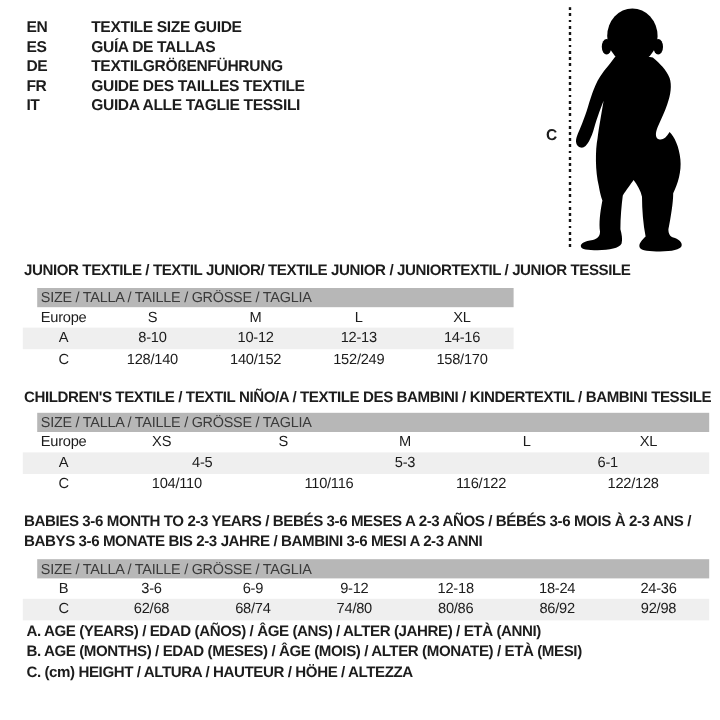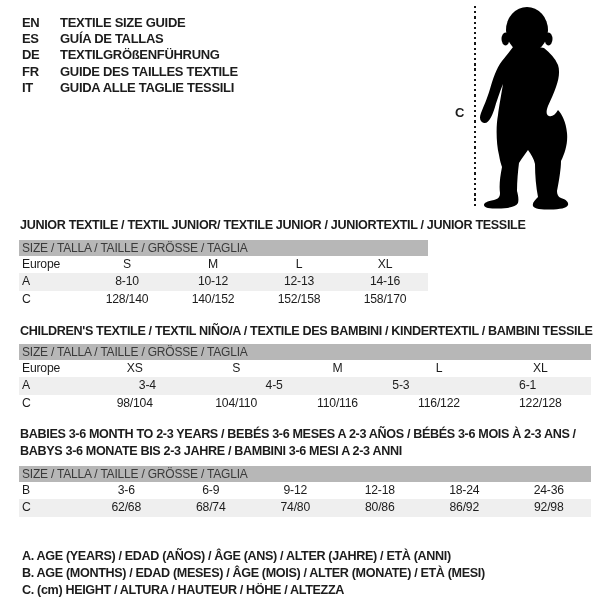--- a/index.html
+++ b/index.html
@@ -8,21 +8,21 @@
     position: relative;
     width: 600px; height: 600px;
     background: #ffffff;
     font-family: "Liberation Sans", "DejaVu Sans", sans-serif;
     color: #1c1c1c;
     overflow: hidden;
   }
 
   
   .lang-block { position: absolute; left: 22px; top: 15px; }
-  .lang-row { display: flex; line-height: 16.2px; font-size: 13px; font-weight: bold; letter-spacing: -0.3px; }
+  .lang-row { display: flex; line-height: 16.2px; font-size: 13px; font-weight: bold; letter-spacing: -0.3px; gap: 16px; }
   .lang-code { width: 38px; flex: 0 0 38px; }
   .lang-text { white-space: nowrap; }
 
   
   .dotted-line {
     position: absolute; left: 474px; top: 6px; width: 2px; height: 202px;
     background: repeating-linear-gradient(to bottom, #151515 0 2.3px, transparent 2.3px 5.2px);
   }
   .c-label {
     position: absolute; left: 455px; top: 105px;
@@ -34,29 +34,29 @@
   .table-title {
     position: absolute; left: 20px;
     font-size: 12.6px; font-weight: bold; letter-spacing: -0.35px;
     line-height: 17px; white-space: nowrap;
   }
   .size-table { position: absolute; left: 19px; }
   .thead {
     height: 16px; line-height: 16px;
     background: #b7b7b7; color: #3a3a3a;
     font-size: 12px; letter-spacing: -0.2px;
-    padding-left: 3px; white-space: nowrap;
+    padding-left: 3px; white-space: nowrap; margin-left: 12px;
   }
   .trow { display: flex; height: 17.3px; line-height: 17.3px; font-size: 12.2px; letter-spacing: -0.2px; }
   .trow.shaded { background: #efefef; }
-  .tlabel { flex: 0 0 65px; padding-left: 3px; text-align: left; }
+  .tlabel { flex: 0 0 65px; padding-left: 3px; text-align: center; }
   .tcell { flex: 1 1 0; text-align: center; }
 
   
-  .legend-block { position: absolute; left: 22px; top: 548px; }
+  .legend-block { position: absolute; left: 22px; top: 518px; }
   .legend-line {
     font-size: 12.6px; font-weight: bold; letter-spacing: -0.35px;
     line-height: 17.2px; white-space: nowrap;
   }
 </style>
 </head>
 <body>
 
 <div class="lang-block">
   <div class="lang-row">
@@ -138,46 +138,44 @@
     <span class="tlabel">A</span>
     <span class="tcell">8-10</span>
     <span class="tcell">10-12</span>
     <span class="tcell">12-13</span>
     <span class="tcell">14-16</span>
   </div>
   <div class="trow">
     <span class="tlabel">C</span>
     <span class="tcell">128/140</span>
     <span class="tcell">140/152</span>
-    <span class="tcell">152/158</span>
+    <span class="tcell">152/249</span>
     <span class="tcell">158/170</span>
   </div>
 </div>
 
 <div class="table-title" style="top:323px;">CHILDREN'S TEXTILE / TEXTIL NIÑO/A / TEXTILE DES BAMBINI / KINDERTEXTIL / BAMBINI TESSILE</div>
 <div class="size-table" style="top:344px; width:572px;">
   <div class="thead">SIZE / TALLA / TAILLE / GRÖSSE / TAGLIA</div>
   <div class="trow">
     <span class="tlabel">Europe</span>
     <span class="tcell">XS</span>
     <span class="tcell">S</span>
     <span class="tcell">M</span>
     <span class="tcell">L</span>
     <span class="tcell">XL</span>
   </div>
   <div class="trow shaded">
     <span class="tlabel">A</span>
-    <span class="tcell">3-4</span>
     <span class="tcell">4-5</span>
     <span class="tcell">5-3</span>
     <span class="tcell">6-1</span>
   </div>
   <div class="trow">
     <span class="tlabel">C</span>
-    <span class="tcell">98/104</span>
     <span class="tcell">104/110</span>
     <span class="tcell">110/116</span>
     <span class="tcell">116/122</span>
     <span class="tcell">122/128</span>
   </div>
 </div>
 
 <div class="table-title" style="top:426px;">
   <div>BABIES 3-6 MONTH TO 2-3 YEARS / BEBÉS 3-6 MESES A 2-3 AÑOS / BÉBÉS 3-6 MOIS À 2-3 ANS /</div>
   <div>BABYS 3-6 MONATE BIS 2-3 JAHRE / BAMBINI 3-6 MESI A 2-3 ANNI</div>

